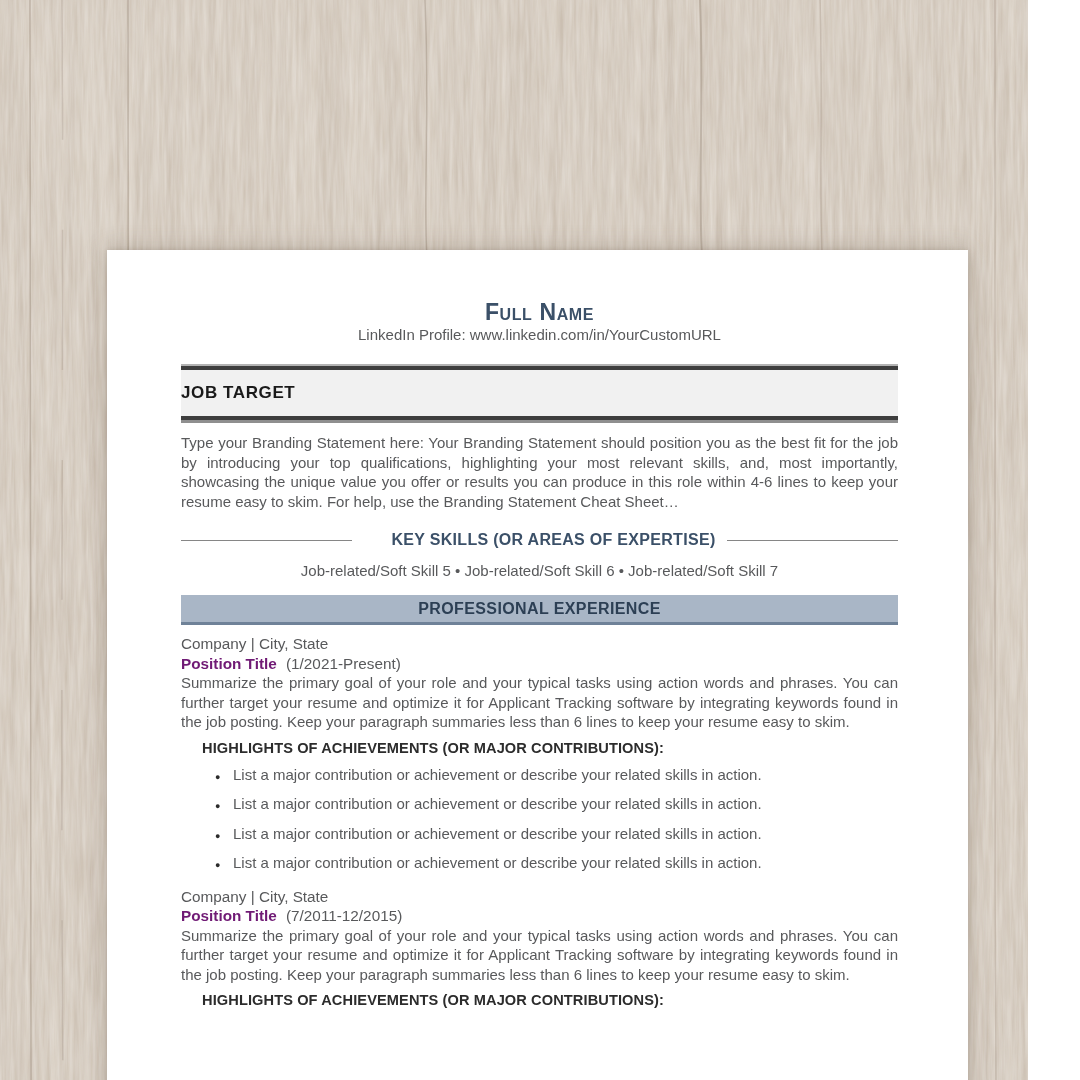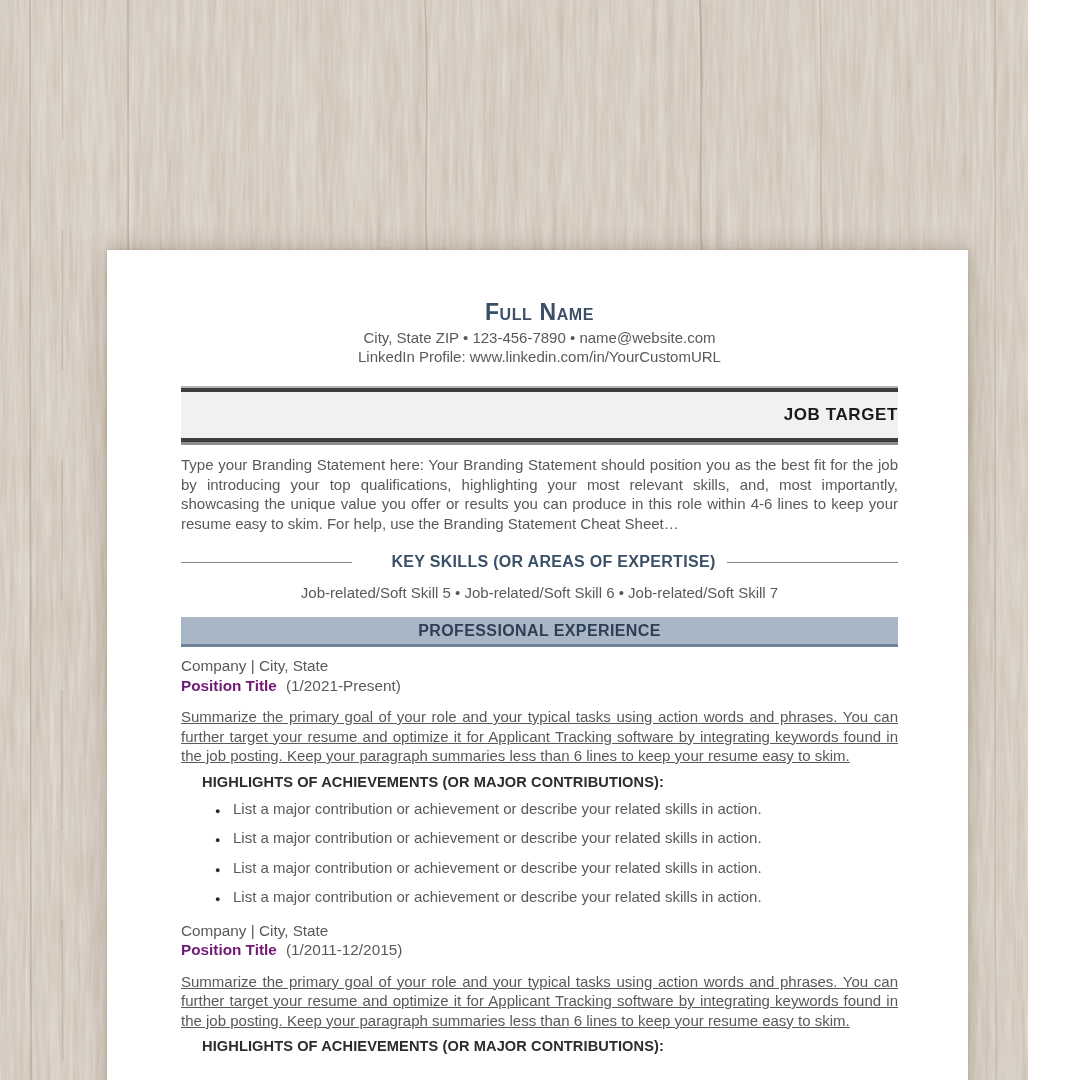--- a/index.html
+++ b/index.html
@@ -52,21 +52,21 @@
 
   .jt-bar {
     margin-top: 22px;
     height: 46px;
     background: var(--job-target-bg, #f1f1f1);
     border-top: 4px solid var(--rule-dark, #3e3e3e);
     border-bottom: 4px solid var(--rule-dark, #3e3e3e);
     box-shadow: 0 3px 0 0 #8f8f8f, 0 -2px 0 0 #b3b3b3;
     display: flex;
     align-items: center;
-    justify-content: flex-end;
+    justify-content: flex-start;
   }
   .jt-title {
     font-size: 17px;
     font-weight: 700;
     letter-spacing: 0.6px;
     color: #1a1a1a;
   }
   .para {
     margin: 13px 0 0 0;
     font-size: 15px;
@@ -125,21 +125,21 @@
   .position {
     font-size: 15.3px;
     line-height: 19.5px;
     color: var(--body-text, #58595b);
   }
   .position .pt {
     font-weight: 700;
     color: #701a75;
   }
   .position .dates { margin-left: 5px; }
-  .summary { margin-top: 12px; text-decoration: underline; }
+  .summary { margin-top: 0; }
   .highlights {
     margin-top: 7px;
     font-size: 14.6px;
     line-height: 18px;
     font-weight: 700;
     letter-spacing: 0.1px;
     color: #2c2c2c;
     margin-left: 21px;
   }
   ul.bullets {
@@ -196,21 +196,20 @@
       <path d="M820,0 C823,100 819,190 822,252" stroke-opacity="0.25"></path>
       <path d="M995,0 C998,300 993,700 996,1080" stroke-opacity="0.25"></path>
       <path d="M1034,0 C1037,300 1032,700 1036,1080"></path>
     </g>
   </svg>
 
   <div class="paper">
 
     <header class="rheader">
       <div class="full-name">Full Name</div>
-      <div class="contact first">City, State ZIP • 123-456-7890 • name@website.com</div>
       <div class="contact">LinkedIn Profile: www.linkedin.com/in/YourCustomURL</div>
     </header>
 
     <div class="jt-bar">
       <span class="jt-title">JOB TARGET</span>
     </div>
 
     <p class="para">Type your Branding Statement here: Your Branding Statement should position you as the best fit for the job by introducing your top qualifications, highlighting your most relevant skills, and, most importantly, showcasing the unique value you offer or results you can produce in this role within 4-6 lines to keep your resume easy to skim. For help, use the Branding Statement Cheat Sheet…</p>
 
     <div class="ks-head">
@@ -248,20 +247,20 @@
           <span class="b-dot">●</span>
           <span>List a major contribution or achievement or describe your related skills in action.</span>
         </li>
       </ul>
     </section>
 
     <section class="job2">
       <div class="company">Company | City, State</div>
       <div class="position">
         <span class="pt">Position Title</span>
-        <span class="dates">(1/2011-12/2015)</span>
+        <span class="dates">(7/2011-12/2015)</span>
       </div>
       <p class="para summary">Summarize the primary goal of your role and your typical tasks using action words and phrases. You can further target your resume and optimize it for Applicant Tracking software by integrating keywords found in the job posting. Keep your paragraph summaries less than 6 lines to keep your resume easy to skim.</p>
       <div class="highlights">HIGHLIGHTS OF ACHIEVEMENTS (OR MAJOR CONTRIBUTIONS):</div>
     </section>
 
   </div>
 </div>
 
 </body></html>

